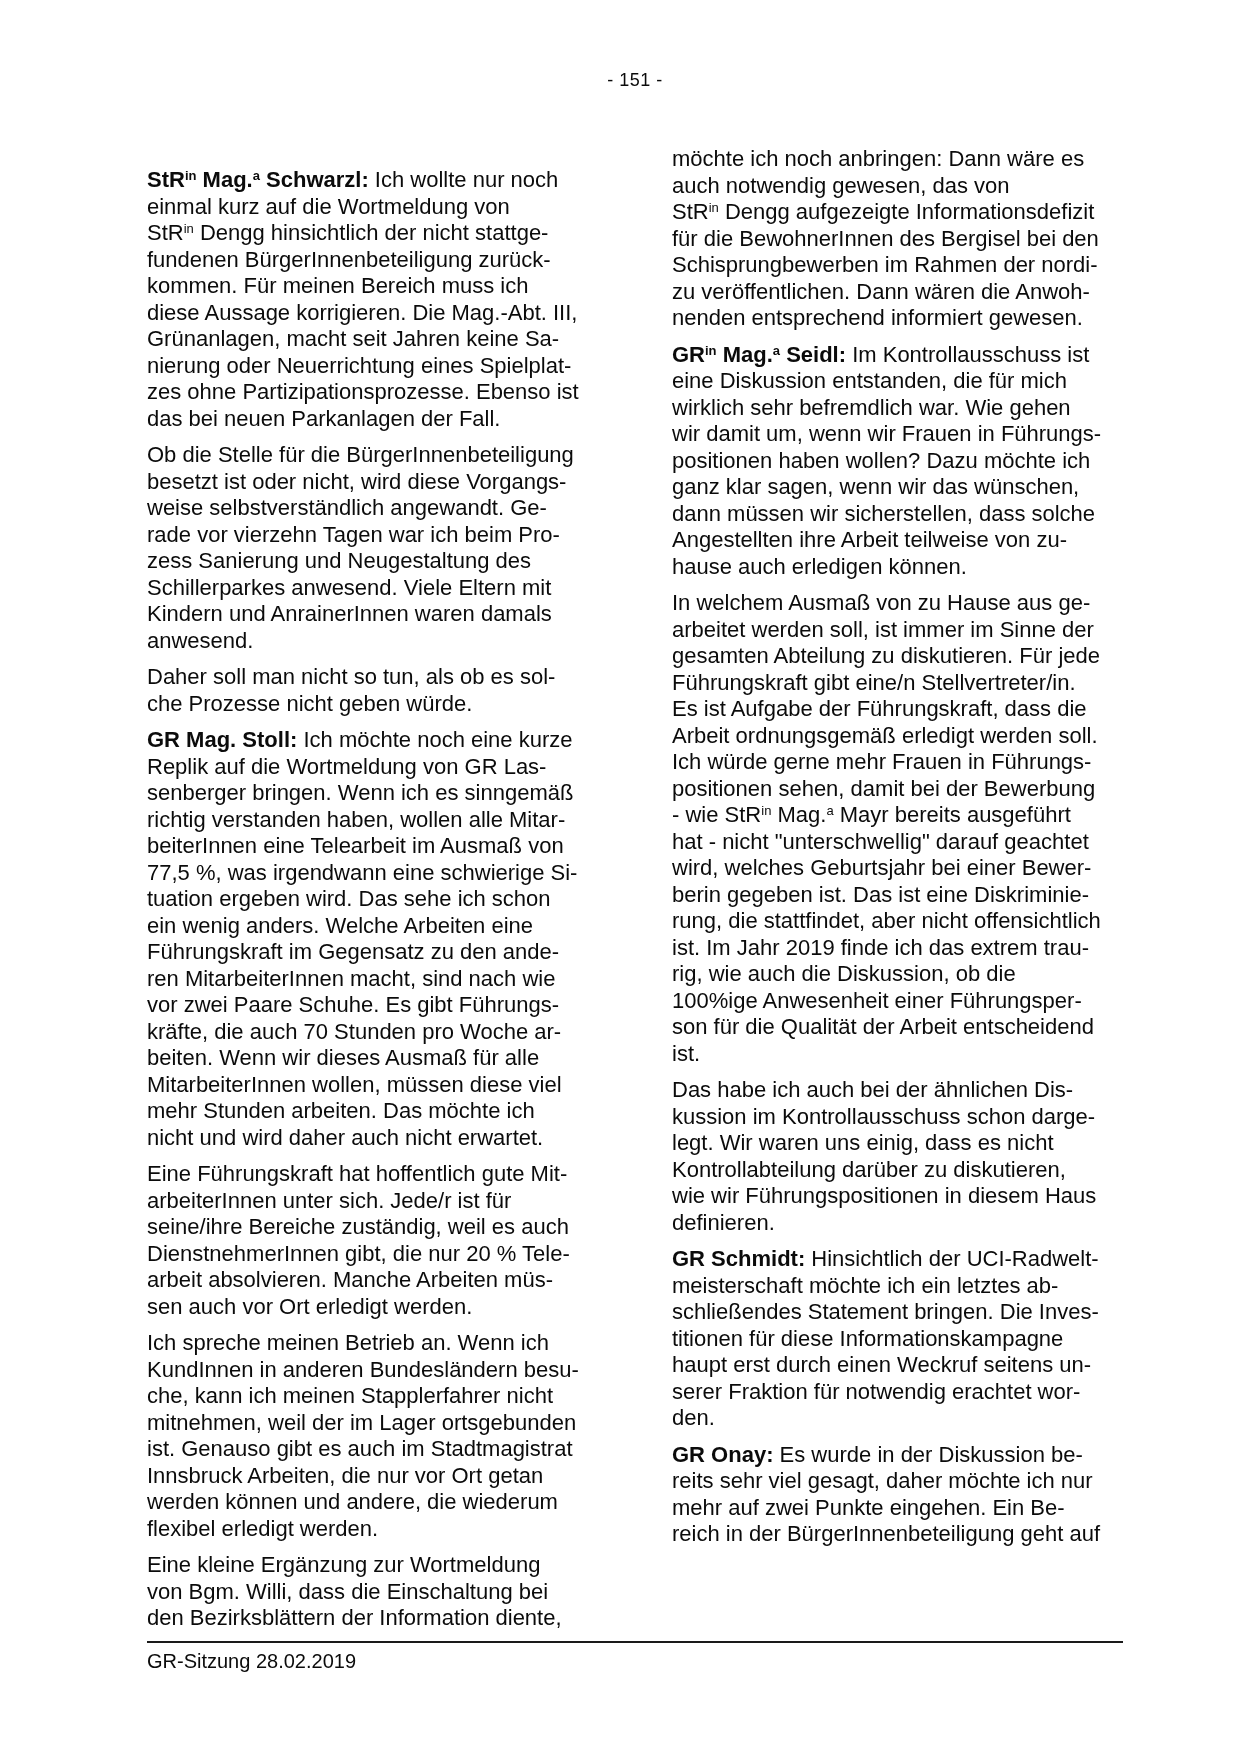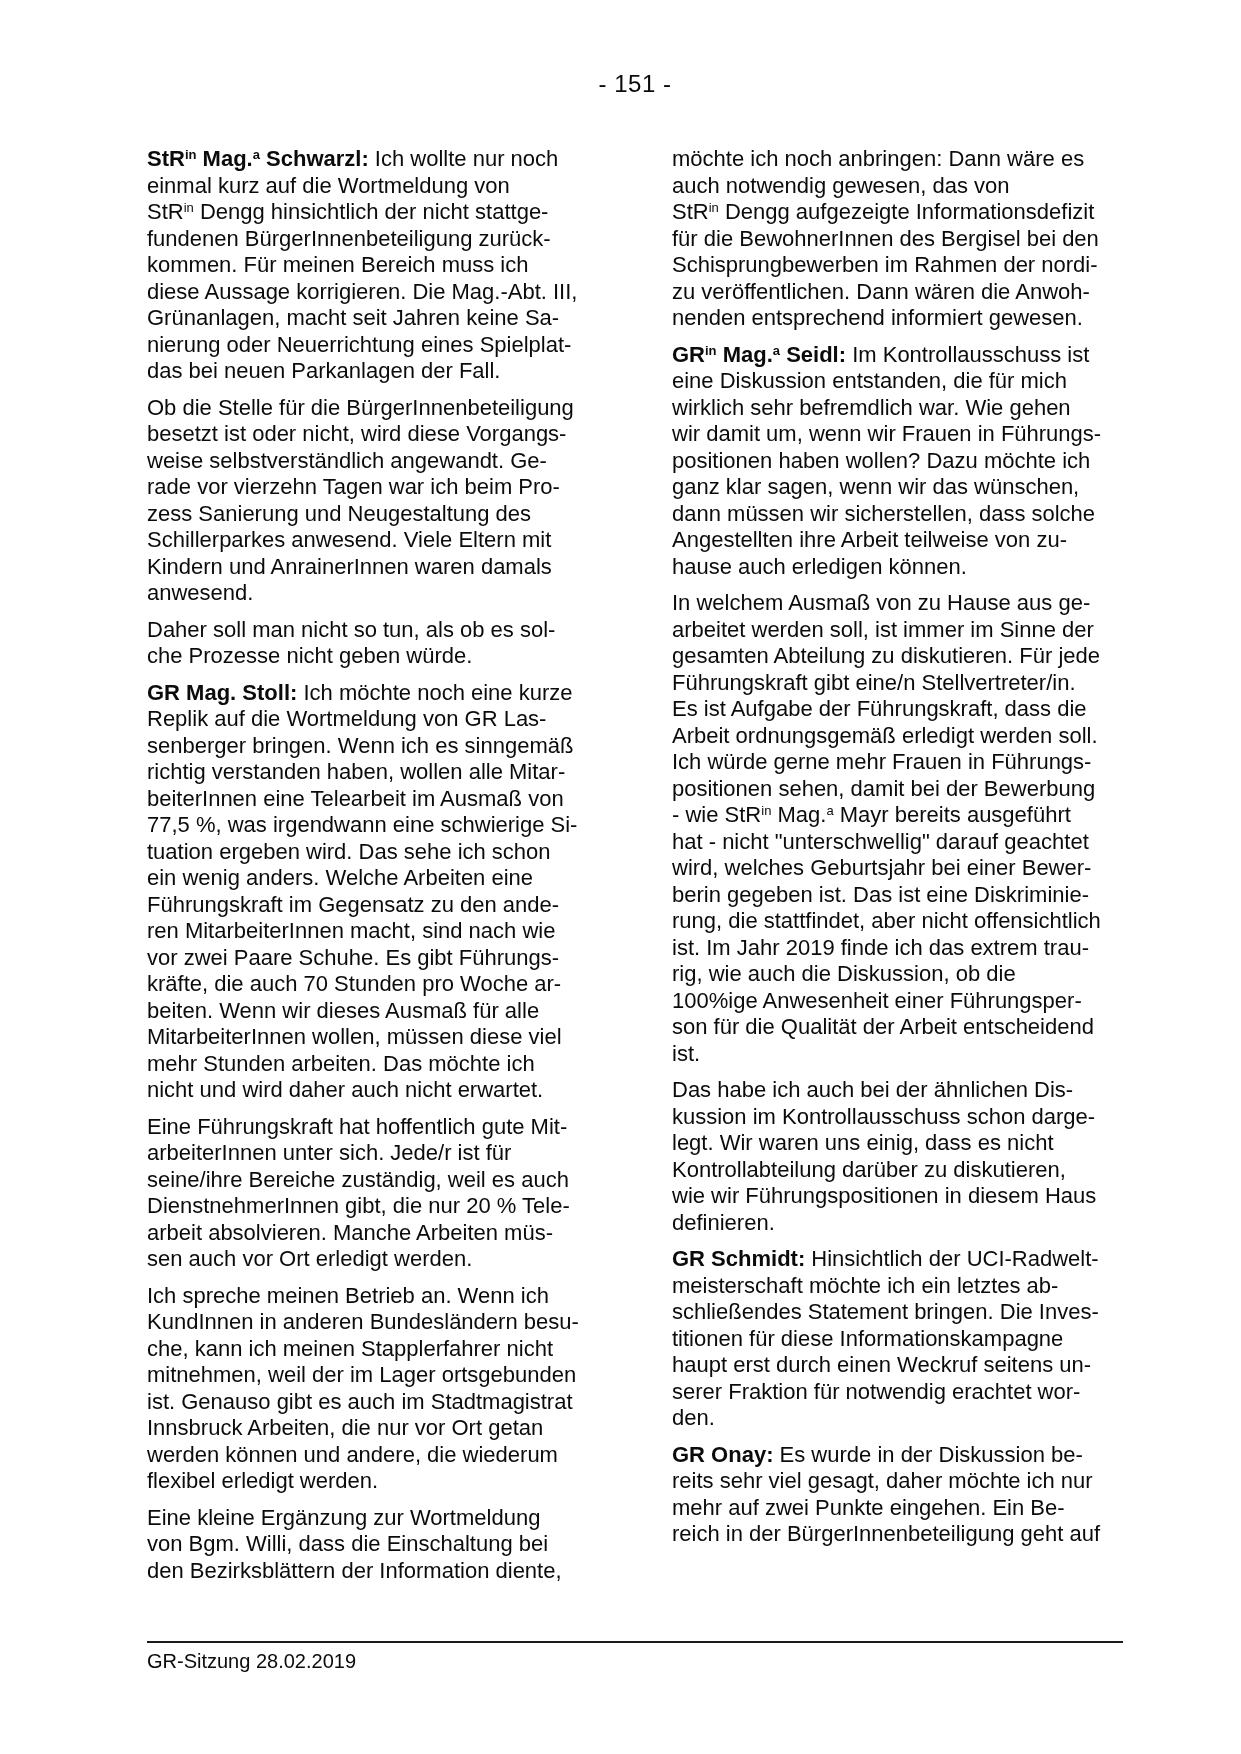--- a/index.html
+++ b/index.html
@@ -10,30 +10,30 @@
     font-family: "Liberation Sans", sans-serif;
     color: #0b0b0b;
     overflow: hidden;
   }
   .page { position: absolute; inset: 0; background: #ffffff; }
 
   .page-number {
     position: absolute;
     left: 147px; top: 70px; width: 976px;
     text-align: center;
-    font-size: 24px;
+    font-size: 18px;
     letter-spacing: 0.5px;
   }
 
   .column {
     position: absolute;
     top: 146px;
     font-size: 22px;
   }
-  .column.left  { left: 147px; width: 436px; }
+  .column.left  { left: 147px; width: 436px; margin-top: 21px; }
   .column.right { left: 672px; width: 446px; }
 
   .para { margin-bottom: 10px; }
   .line {
     display: block;
     height: 26.5px;
     line-height: 26.5px;
     white-space: pre;
   }
   .b { font-weight: bold; }
@@ -66,20 +66,21 @@
   <div class="column left">
       <div class="para">
         <span class="line"><span class="b">StR</span><sup class="b">in</sup><span class="b"> Mag.</span><sup class="b">a</sup><span class="b"> Schwarzl:</span><span> Ich wollte nur noch</span></span>
         <span class="line"><span>einmal kurz auf die Wortmeldung von</span></span>
         <span class="line"><span>StR</span><sup>in</sup><span> Dengg hinsichtlich der nicht stattge-</span></span>
         <span class="line"><span>fundenen BürgerInnenbeteiligung zurück-</span></span>
         <span class="line"><span>kommen. Für meinen Bereich muss ich</span></span>
         <span class="line"><span>diese Aussage korrigieren. Die Mag.-Abt. III,</span></span>
         <span class="line"><span>Grünanlagen, macht seit Jahren keine Sa-</span></span>
         <span class="line"><span>nierung oder Neuerrichtung eines Spielplat-</span></span>
+        <span class="line"><span>zes ohne Partizipationsprozesse. Ebenso ist</span></span>
         <span class="line"><span>das bei neuen Parkanlagen der Fall.</span></span>
       </div>
       <div class="para">
         <span class="line"><span>Ob die Stelle für die BürgerInnenbeteiligung</span></span>
         <span class="line"><span>besetzt ist oder nicht, wird diese Vorgangs-</span></span>
         <span class="line"><span>weise selbstverständlich angewandt. Ge-</span></span>
         <span class="line"><span>rade vor vierzehn Tagen war ich beim Pro-</span></span>
         <span class="line"><span>zess Sanierung und Neugestaltung des</span></span>
         <span class="line"><span>Schillerparkes anwesend. Viele Eltern mit</span></span>
         <span class="line"><span>Kindern und AnrainerInnen waren damals</span></span>

